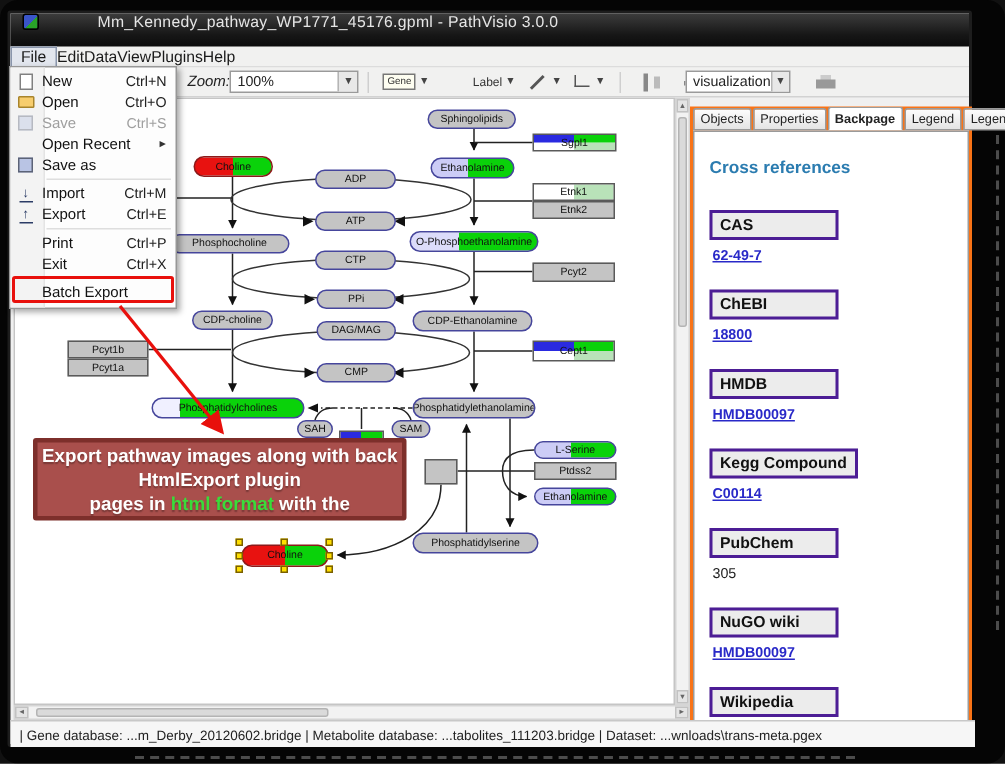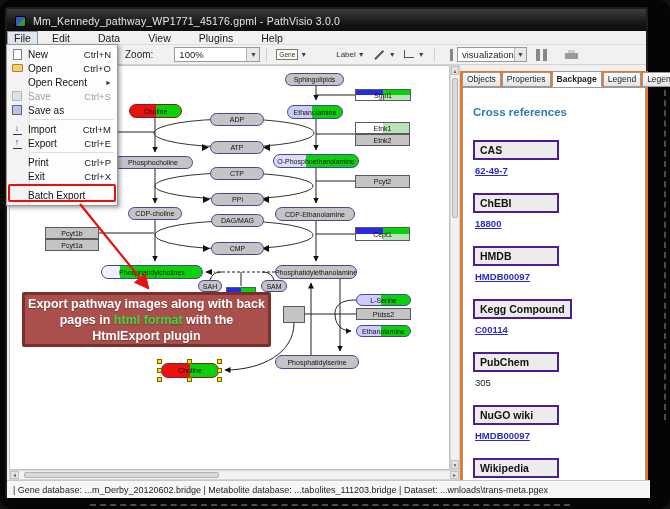--- a/index.html
+++ b/index.html
@@ -3,33 +3,33 @@
 <meta charset="utf-8">
 <style>
   html,body{margin:0;padding:0;background:#111;}
   *{box-sizing:border-box;}
   .stage{position:relative;width:670px;height:509px;background:#050505;border-radius:12px;overflow:hidden;
          font-family:"Liberation Sans",sans-serif;}
   .win{position:absolute;left:5px;top:7px;width:643px;height:491px;background:#f0f0f0;
        border:2px solid #1d1d1d;border-radius:2px;}
   
   .titlebar{position:absolute;left:0;top:0;width:100%;height:24px;
-            background:linear-gradient(#3c3c3c,#161616 60%,#0a0a0a);display:flex;align-items:center;}
+            background:linear-gradient(#3c3c3c,#161616 60%,#0a0a0a);display:flex;align-items:flex-start;gap:32px;}
   .appicon{width:11px;height:11px;margin:0 7px 0 8px;border-radius:2px;
            background:linear-gradient(135deg,#3a55c8 0 55%,#29a329 55%);border:1px solid #000;}
   .title{color:#e6e6e6;font-size:10.5px;letter-spacing:.2px;}
   
   .menubar{position:absolute;left:0;top:22px;width:100%;height:14px;background:#f1f1f0;
            border-bottom:1px solid #dcdcdc;display:flex;align-items:center;font-size:10.5px;color:#1a1a1a;}
-  .mb{padding:0 14px;height:14px;display:flex;align-items:center;}
+  .mb{padding:0 0;height:14px;display:flex;align-items:center;}
   .mb.open{background:#e2e6ee;border:1px solid #8a96ac;padding:0 6px;}
   
   .toolbar{position:absolute;left:0;top:36px;width:100%;height:20px;background:#f1f1f0;
            border-bottom:1px solid #d2d2d2;display:flex;align-items:center;font-size:10px;color:#222;}
-  .tb-label{margin-left:118px;margin-right:21px;}
+  .tb-label{margin-left:118px;margin-right:0;font-style:italic;}
   .combo{background:#fff;border:1px solid #9a9a9a;height:15px;display:flex;align-items:center;
          font-size:9.5px;padding-left:4px;}
   .zoombox{width:86px;}
   .combo .dd{margin-left:auto;width:13px;height:100%;display:flex;align-items:center;justify-content:center;
              background:#e8e8e8;border-left:1px solid #b5b5b5;font-size:7px;color:#444;}
   .tbsep{width:1px;height:14px;background:#cfcfcf;margin:0 6px;}
   .tb-btn{display:flex;align-items:center;margin:0 3px;color:#333;}
   .genechip{border:1px solid #777;background:#fdfdf0;font-size:6.5px;padding:0 2px;height:11px;
             display:flex;align-items:center;}
   .smalldd{font-size:7px;color:#444;margin-left:2px;}
@@ -321,31 +321,31 @@
       <span class="mlab">New</span>
       <span class="msc">Ctrl+N</span>
     </div>
     <div class="mrow">
       <span class="mi">
           <span class="mi-open"></span>
         </span>
       <span class="mlab">Open</span>
       <span class="msc">Ctrl+O</span>
     </div>
+    <div class="mrow dis">
+      <span class="mi">
+          <span class="mi-save off"></span>
+        </span>
+      <span class="mlab">Save</span>
+      <span class="msc">Ctrl+S</span>
+    </div>
     <div class="mrow">
       <span class="mi"></span>
       <span class="mlab">Open Recent</span>
       <span class="marr">►</span>
-    </div>
-    <div class="mrow dis">
-      <span class="mi">
-          <span class="mi-save off"></span>
-        </span>
-      <span class="mlab">Save</span>
-      <span class="msc">Ctrl+S</span>
     </div>
     <div class="mrow">
       <span class="mi">
           <span class="mi-save"></span>
         </span>
       <span class="mlab">Save as</span>
     </div>
     <div class="msep"></div>
     <div class="mrow">
       <span class="mi">
@@ -383,19 +383,19 @@
   <svg class="overlay" width="670" height="509" viewBox="0 0 670 509">
     <defs>
       <marker id="rar" markerWidth="9" markerHeight="9" refX="6" refY="3.5" orient="auto">
         <path d="M0,0 L7,3.5 L0,7 z" fill="#e8100c"></path>
       </marker>
     </defs>
     <line x1="80" y1="204" x2="148" y2="288" stroke="#e8100c" stroke-width="2.2" marker-end="url(#rar)"></line>
   </svg>
   <div class="callout">
     <div>Export pathway images along with back</div>
+    <div>HtmlExport plugin</div>
     <div><span>pages in </span><span class="hl">html format</span><span> with the</span></div>
-    <div>HtmlExport plugin</div>
   </div>
 
   <div class="deco-b"></div>
   <div class="deco-r"></div>
 </div>
 
 </body></html>

